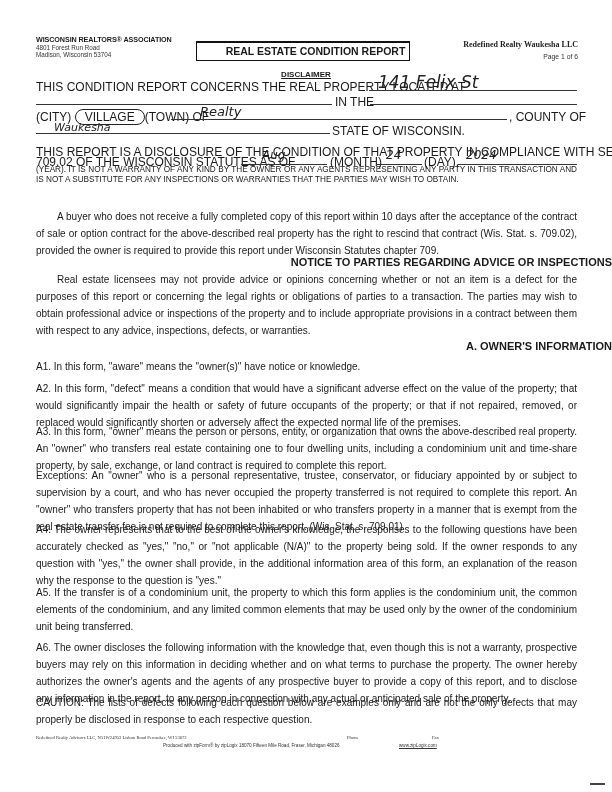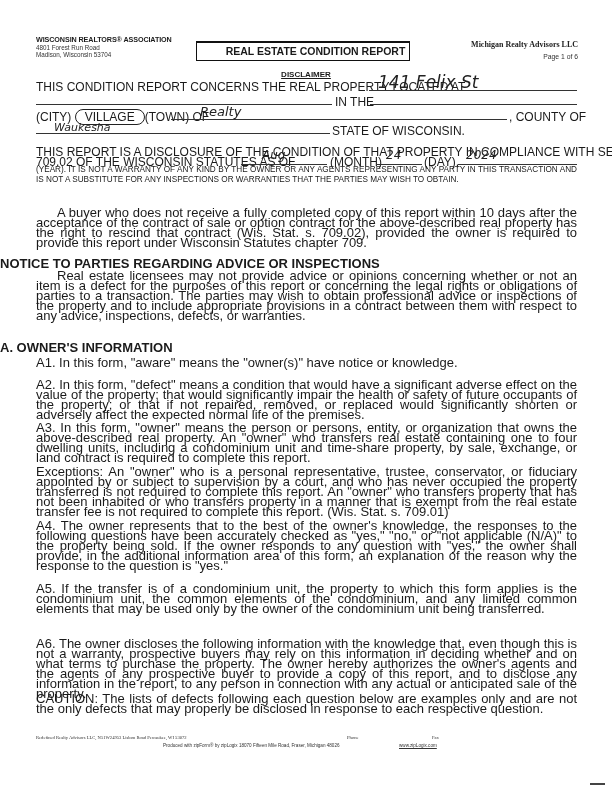--- a/index.html
+++ b/index.html
@@ -11,41 +11,41 @@
   .title-box { left: 196px; top: 41px; width: 214px; height: 16px; border: 1.6px solid #111;
                border-top-width: 2px; text-align: center; font-size: 10.5px; font-weight: bold;
                line-height: 16px; box-sizing: border-box; height: 20px; line-height: 17px; padding-left: 25px; }
   .brokerage { right: 34px; top: 40px; font-family: "Liberation Serif", serif; font-size: 8px; font-weight: bold; color: #222; }
   .page-num { right: 34px; top: 53px; font-size: 6.8px; color: #333; }
   .disclaimer-h { left: 0; width: 612px; top: 70px; text-align: center; font-size: 8px; font-weight: bold; text-decoration: underline; }
   .line-text { font-size: 12px; white-space: nowrap; }
   .rule { position: absolute; border-bottom: 1px solid #333; height: 0; }
   .hand { position: absolute; font-family: "DejaVu Sans", sans-serif; font-weight: 200; color: #222; white-space: nowrap; font-style: italic; }
   .circled { border: 1px solid #222; border-radius: 8px; padding: 0 9px; }
-  .para { position: absolute; left: 36px; width: 541px; font-size: 13px; line-height: 10px; text-align: justify; }
+  .para { position: absolute; left: 36px; width: 541px; font-size: 10px; line-height: 17px; text-align: justify; }
   .caps-para { font-size: 8.2px; line-height: 10.3px; }
   .indent { text-indent: 21px; }
-  .heading { position: absolute; left: 0; width: 612px; text-align: left; font-size: 13px; font-weight: bold; }
+  .heading { position: absolute; left: 0; width: 612px; text-align: right; font-size: 11px; font-weight: bold; }
   .footer1 { left: 36px; top: 735px; font-family: "Liberation Serif", serif; font-size: 4.6px; color: #333; white-space: nowrap; }
   .footer-phone { left: 347px; top: 735px; font-size: 4.6px; color: #333; font-family: "Liberation Serif", serif; }
   .footer-fax { left: 432px; top: 735px; font-size: 4.6px; color: #333; font-family: "Liberation Serif", serif; }
   .footer2 { left: 163px; top: 743px; font-size: 4.6px; color: #333; white-space: nowrap; }
   .footer-link { left: 399px; top: 743px; font-size: 4.6px; color: #333; text-decoration: underline; }
   .corner-mark { left: 590px; top: 783px; width: 15px; height: 1.5px; background: #444; }
 </style>
 </head>
 <body>
 
 <div class="abs assoc-name">WISCONSIN REALTORS® ASSOCIATION</div>
 <div class="abs assoc-addr">
   <div>4801 Forest Run Road</div>
   <div>Madison, Wisconsin 53704</div>
 </div>
 <div class="abs title-box">REAL ESTATE CONDITION REPORT</div>
-<div class="abs brokerage">Michigan Realty Advisors LLC</div>
+<div class="abs brokerage">Redefined Realty Waukesha LLC</div>
 <div class="abs page-num">Page 1 of 6</div>
 
 <div class="abs disclaimer-h">DISCLAIMER</div>
 
 <div class="abs line-text" style="left:36px; top:80px;">THIS CONDITION REPORT CONCERNS THE REAL PROPERTY LOCATED AT</div>
 <div class="rule" style="left:369px; top:90px; width:208px;"></div>
 <div class="hand" style="left:378px; top:72px; font-size:17px;">141 Felix St</div>
 
 <div class="rule" style="left:36px; top:104px; width:296px;"></div>
 <div class="abs line-text" style="left:335px; top:95px;">IN THE</div>

